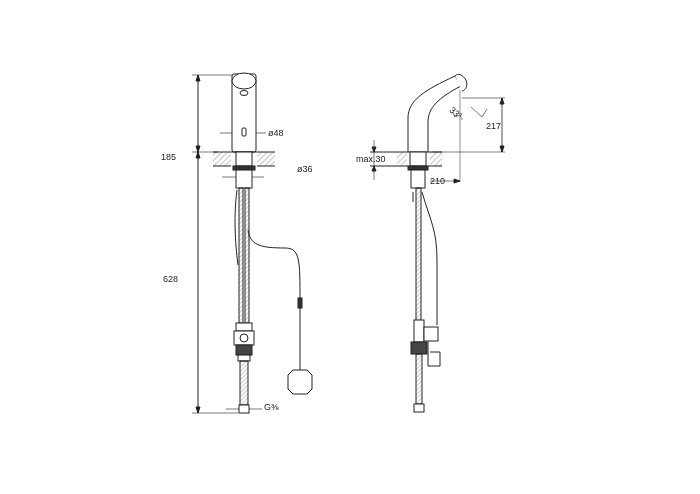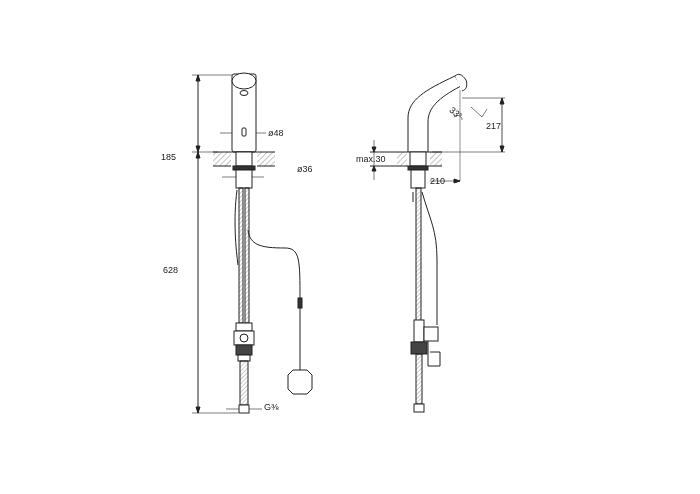--- a/index.html
+++ b/index.html
@@ -106,19 +106,19 @@
     <rect x="411" y="342" width="16" height="12" fill="#444"></rect>
     <path d="M428 341 L428 366 L440 366 L440 352 L430 352"></path>
     <rect x="416" y="354" width="6" height="50" fill="url(#braid)"></rect>
     <rect x="414" y="404" width="10" height="8" fill="#fff"></rect>
   </g>
 </svg>
 
 <div class="lbl" style="left:161px;top:108px;margin-top:44px;">185</div>
 <div class="lbl" style="left:268px;top:128px;text-align:right;">ø48</div>
 <div class="lbl" style="left:265px;top:164px;margin-left:32px;">ø36</div>
-<div class="lbl" style="left:163px;top:265px;">628</div>
+<div class="lbl" style="left:163px;top:274px;">628</div>
 <div class="lbl" style="left:264px;top:402px;text-align:center;">G⅜</div>
 
 <div class="lbl" style="left:449px;top:108px;transform:rotate(40deg);">33°</div>
 <div class="lbl" style="left:486px;top:121px;">217</div>
 <div class="lbl" style="left:356px;top:154px;">max.30</div>
 <div class="lbl" style="left:430px;top:176px;">210</div>
 
 </body></html>

